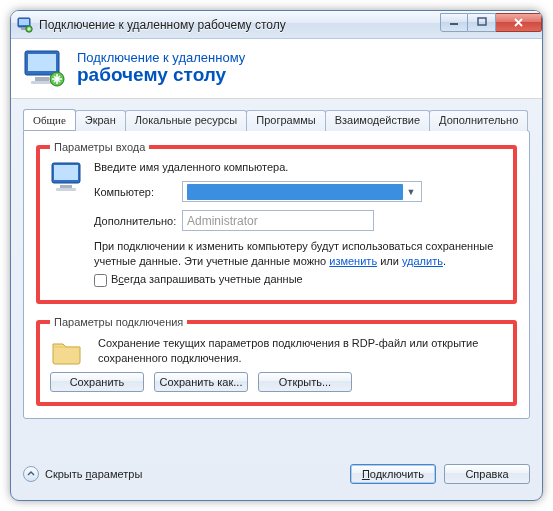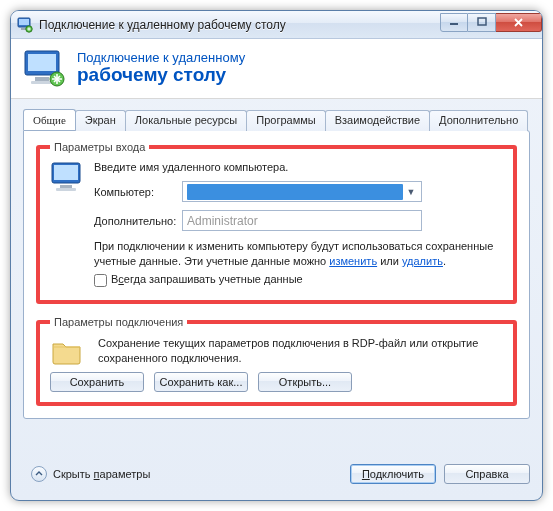--- a/index.html
+++ b/index.html
@@ -79,21 +79,21 @@
   .combo {
     display: flex; align-items: center; border: 1px solid #a7b8cf; background: #fff;
     height: 21px; padding: 0 2px 0 4px; width: 240px;
   }
   .combo .val {
     flex: 1; font-size: 12px; color: #fff; overflow: hidden; white-space: nowrap;
     background: #3b8fe0; padding: 1px 3px; border-radius: 1px;
   }
   .combo .arrow { width: 16px; text-align: center; color: #4a5a72; font-size: 9px; }
   .txt {
-    border: 1px solid #a7b8cf; background: #fff; height: 21px; width: 240px;
+    border: 1px solid #a7b8cf; background: #fff; height: 21px; width: 192px;
     font-size: 12px; color: #7b7b7b; padding: 2px 4px;
   }
   .txt::placeholder { color: #9a9a9a; }
 
   .note { grid-column: 2 / span 2; font-size: 11px; color: #222; line-height: 1.35; }
   .note a { color: #0b5bd6; text-decoration: underline; cursor: pointer; }
   .chk { display: inline-flex; align-items: flex-end; gap: 4px; font-size: 11px; color: #222; margin-top: 3px;}
   .chk input { width: 13px; height: 13px; margin: 0; }
   .ul { text-decoration: underline; }
 
@@ -102,21 +102,21 @@
   .conn-grid .desc { font-size: 11px; color: #222; line-height: 1.35; }
   .btn-row { margin-top: 6px; display: flex; gap: 10px; }
   button.btn {
     font-size: 11px; padding: 3px 0; min-width: 94px;
     border: 1px solid #8a9db8; border-radius: 3px;
     background: linear-gradient(to bottom, #fdfefe 0%, #eef3fa 45%, #e1e9f4 46%, #eaf0f9 100%);
     color: #222;
   }
 
   .footer {
-    position: absolute; left: 20px; right: 12px; bottom: 12px; height: 28px;
+    position: absolute; left: 12px; right: 12px; bottom: 12px; height: 28px;
     display: flex; align-items: center;
   }
   .toggle-params { display: flex; align-items: center; gap: 6px; font-size: 11px; color: #222; cursor: pointer; }
   .toggle-icon {
     width: 16px; height: 16px; border-radius: 50%;
     border: 1px solid #88a2c2;
     background: linear-gradient(to bottom, #f8fbff, #d9e5f3);
     display: flex; align-items: center; justify-content: center;
     color: #3b5b82; font-size: 9px;
   }

